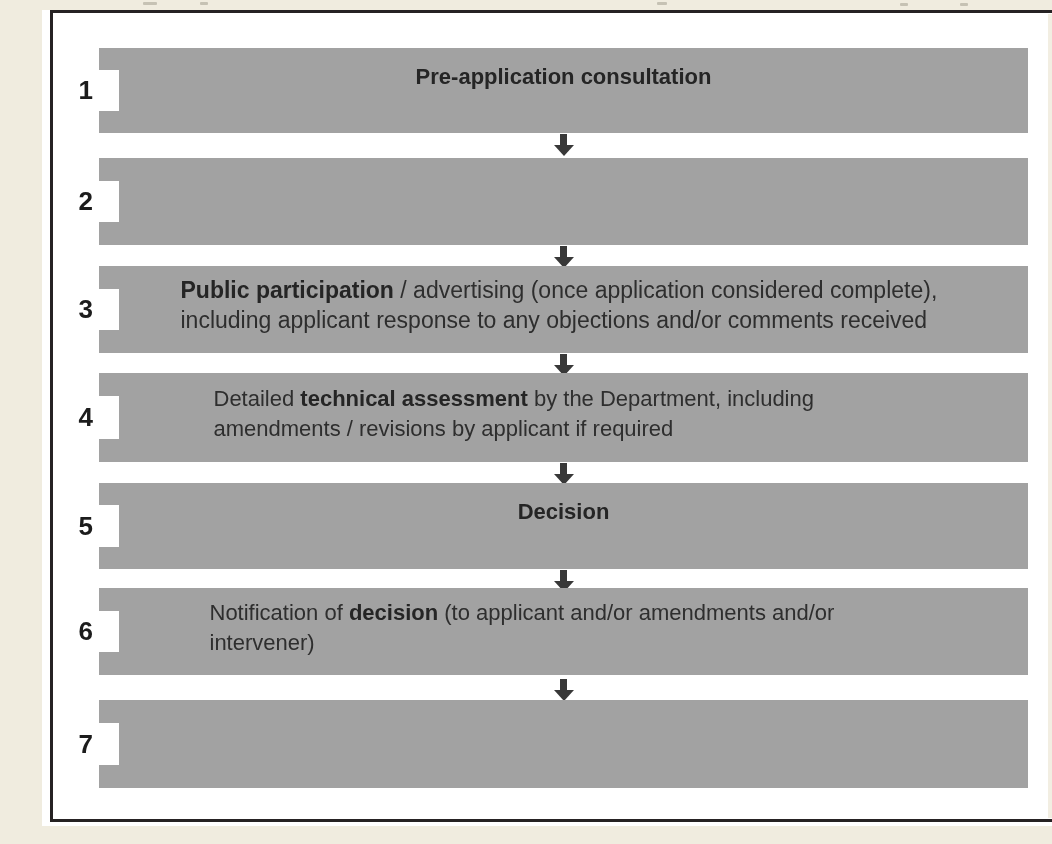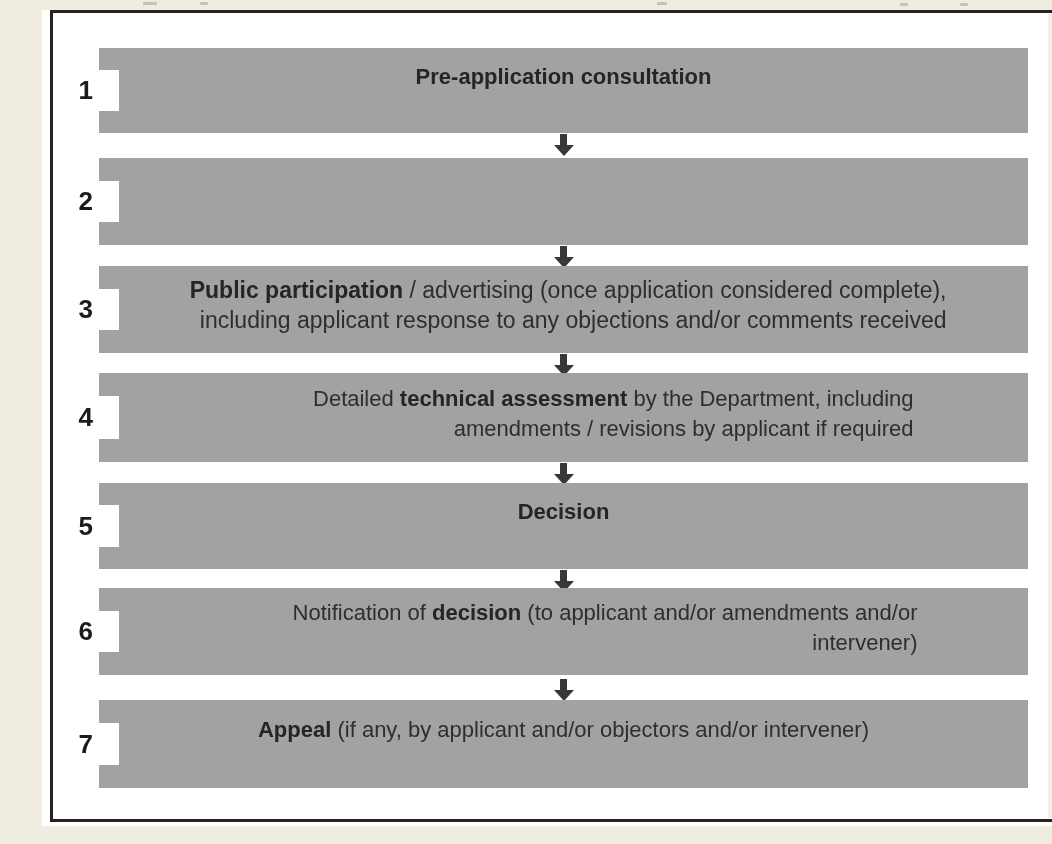--- a/index.html
+++ b/index.html
@@ -44,21 +44,21 @@
   .bar {
     flex: 1; position: relative;
     background: #a2a2a2;
     display: flex; align-items: center; justify-content: center;
   }
   .notch {
     position: absolute; left: 0; top: 26%; width: 20px; height: 48%;
     background: #ffffff;
   }
   .txt {
-    text-align: right; color: #2e2e2e; font-size: 22px; line-height: 1.32;
+    text-align: left; color: #2e2e2e; font-size: 22px; line-height: 1.32;
   }
   .lift-lg { padding-bottom: 28px; }
   .lift-sm { padding-bottom: 8px; }
   .s-sm { font-size: 23px; line-height: 1.3; }
   .w3 { max-width: 766px; }
   .w4 { max-width: 700px; }
   .w6 { max-width: 708px; }
   .b { font-weight: bold; color: #252525; }
   .arrow-slot {
     position: absolute; left: 46px; right: 24px; height: 22px;
@@ -182,19 +182,18 @@
     <div class="arrow">
         <div class="stem"></div>
         <div class="head"></div>
       </div>
   </div>
 
   <div class="row r7">
     <div class="num-cell">7</div>
     <div class="bar">
       <div class="notch"></div>
-      <div class="txt lift-lg"><span class="b">Appeal</span><span> (if any, by applicant and/or objectors and/or intervener)</span></div>
     </div>
   </div>
 
 </div>
 
 <div class="right-strip"></div>
 
 </body></html>

